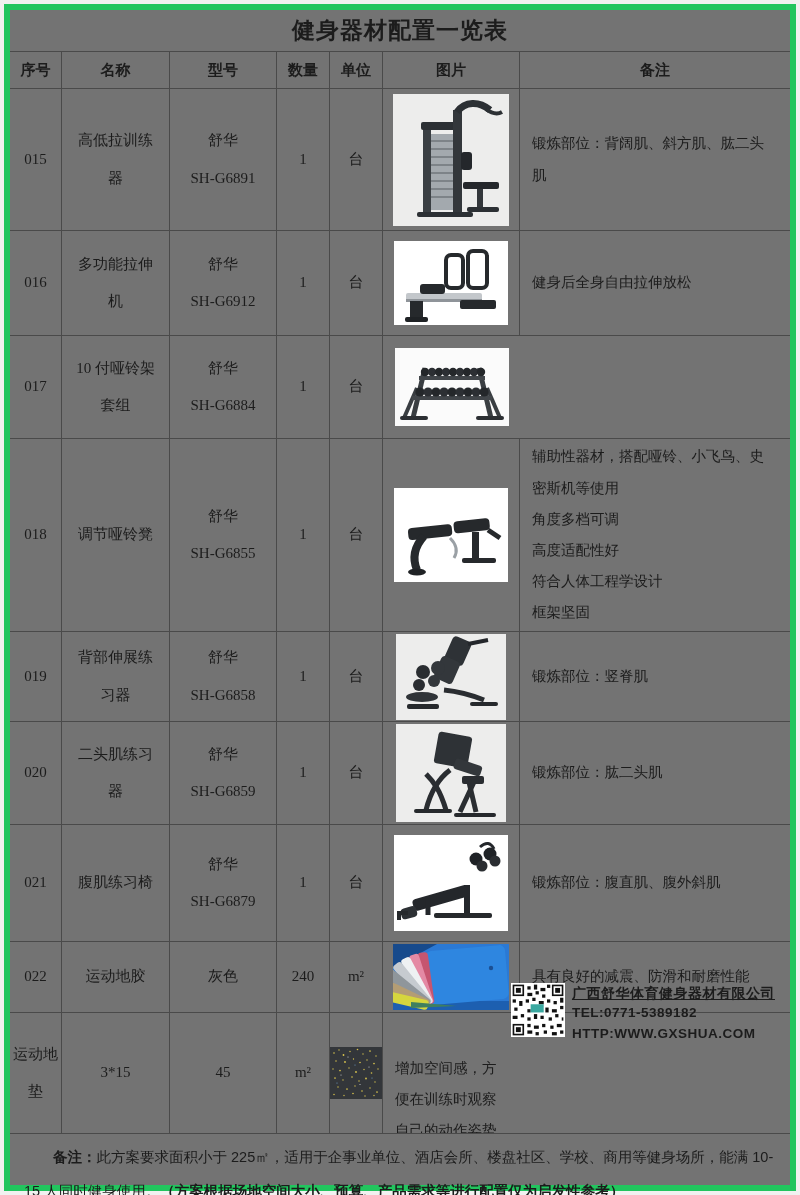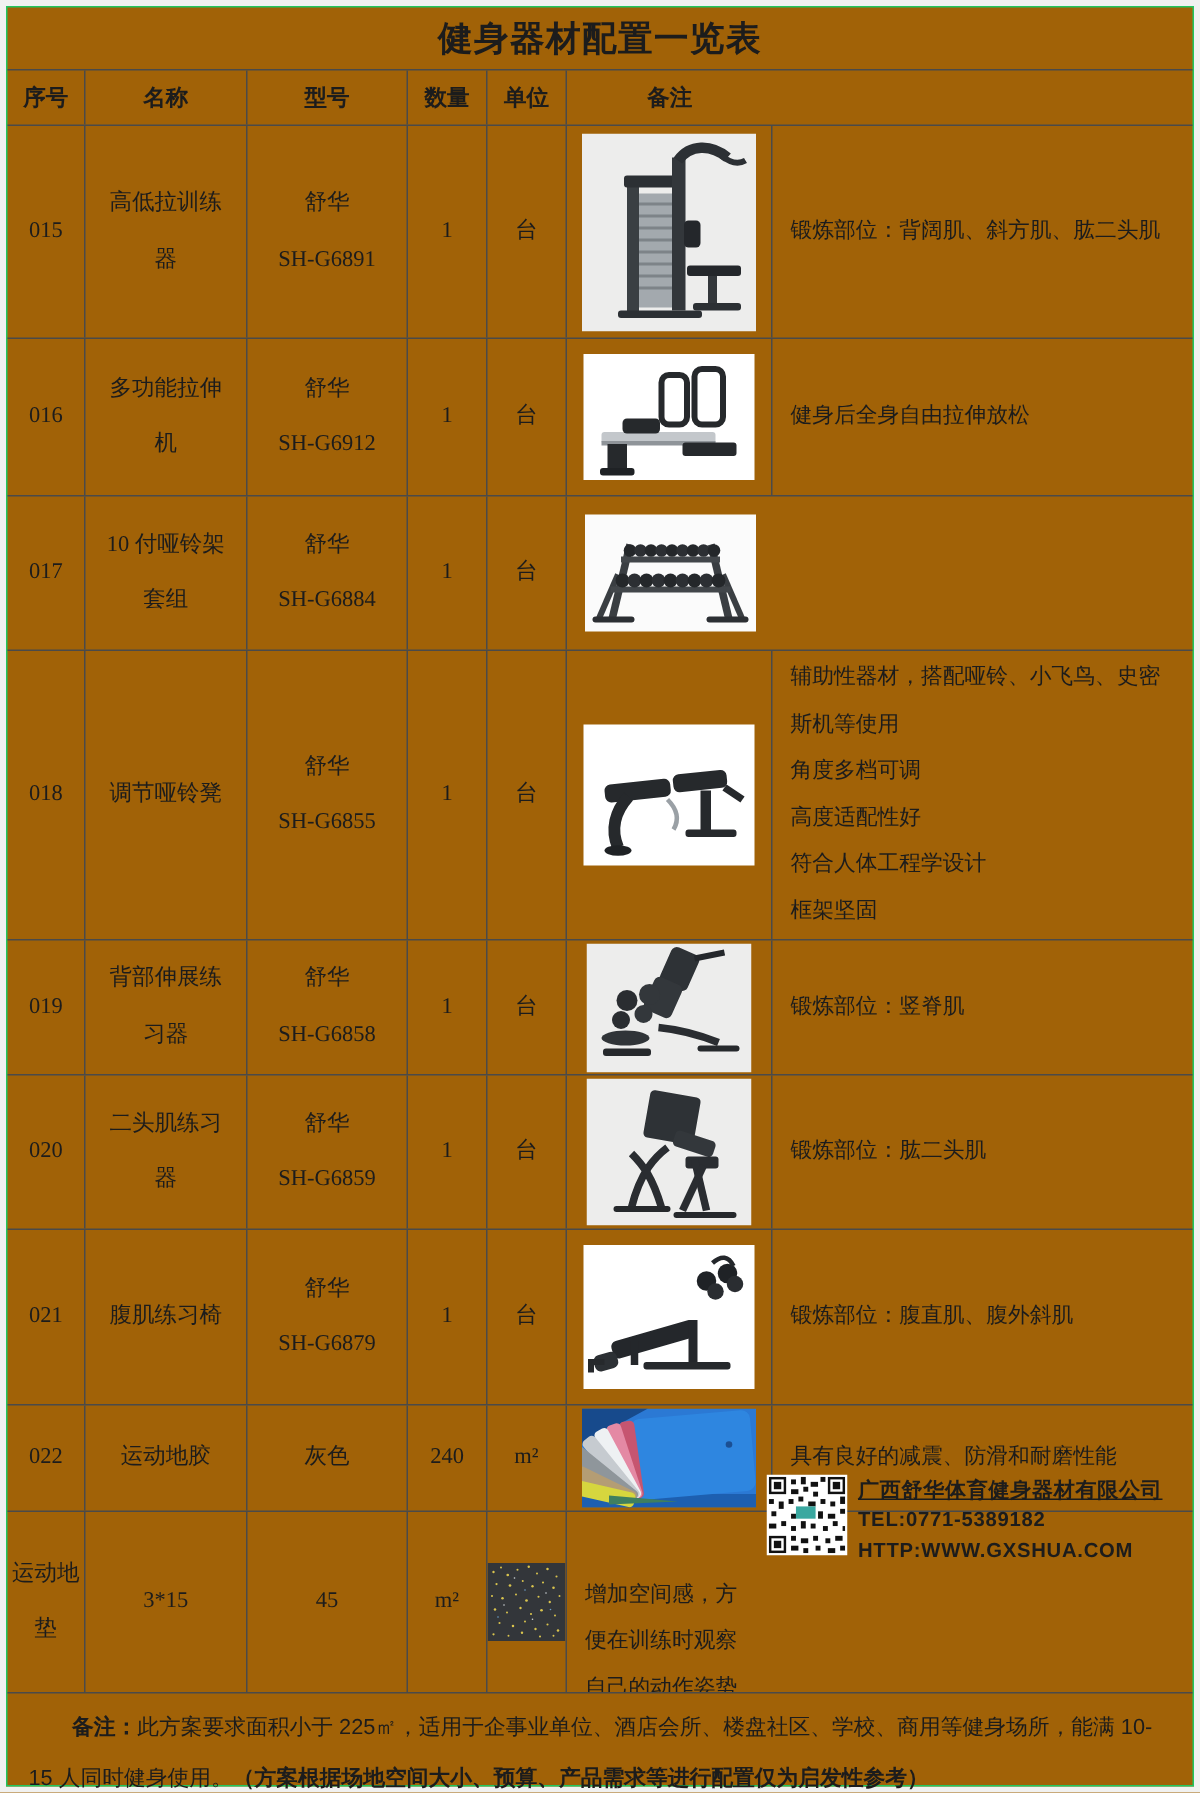--- a/index.html
+++ b/index.html
@@ -1,18 +1,18 @@
 <!DOCTYPE html>
 <html><head>
 <meta charset="utf-8">
 <style>
   html,body{margin:0;padding:0;}
   body{width:800px;height:1195px;background:#f1f1f0;font-family:"Liberation Serif","DejaVu Serif",serif;color:#1c1c1c;}
   .page{position:relative;width:800px;height:1195px;overflow:hidden;}
-  .tbl{position:absolute;left:4px;top:4px;width:792px;height:1187px;border:1px solid #22c55e;box-sizing:border-box;display:flex;flex-direction:column;background:#a16207;}
+  .tbl{position:absolute;left:4px;top:4px;width:792px;height:1187px;border:6px solid #22c55e;box-sizing:border-box;display:flex;flex-direction:column;background:#737373;}
   .title-row{height:41px;border-bottom:1px solid #4a4a4a;display:flex;align-items:center;justify-content:center;flex:0 0 auto;}
   .title-row h1{margin:0;font-family:"Liberation Sans","DejaVu Sans",sans-serif;font-weight:bold;font-size:23px;letter-spacing:1px;}
   .g-row{display:grid;grid-template-columns:52px 108px 107px 53px 53px 137px 1fr;border-bottom:1px solid #4a4a4a;flex:0 0 auto;box-sizing:border-box;}
   .header-row{height:37px;}
   .cell{border-right:1px solid #4a4a4a;display:flex;align-items:center;justify-content:center;text-align:center;box-sizing:border-box;overflow:hidden;}
   .cell:last-child{border-right:none;}
   .header-row .cell{font-family:"Liberation Sans","DejaVu Sans",sans-serif;font-weight:bold;font-size:15px;}
   .c-txt{font-size:15px;white-space:pre-line;line-height:2.5;}
   .c-remark{justify-content:flex-start;text-align:left;padding:6px 12px;font-size:14.5px;line-height:2.15;white-space:pre-line;}
   .c-remark.break{word-break:break-all;}
@@ -39,20 +39,21 @@
     <div class="title-row">
       <h1>健身器材配置一览表</h1>
     </div>
 
     <div class="g-row header-row">
       <div class="cell">序号</div>
       <div class="cell">名称</div>
       <div class="cell">型号</div>
       <div class="cell">数量</div>
       <div class="cell">单位</div>
+      <div class="cell">图片</div>
       <div class="cell">备注</div>
     </div>
 
     <div class="g-row r015">
       <div class="cell c-txt">015</div>
       <div class="cell c-txt">高低拉训练
 器</div>
       <div class="cell c-txt">舒华
 SH-G6891</div>
       <div class="cell c-txt">1</div>

